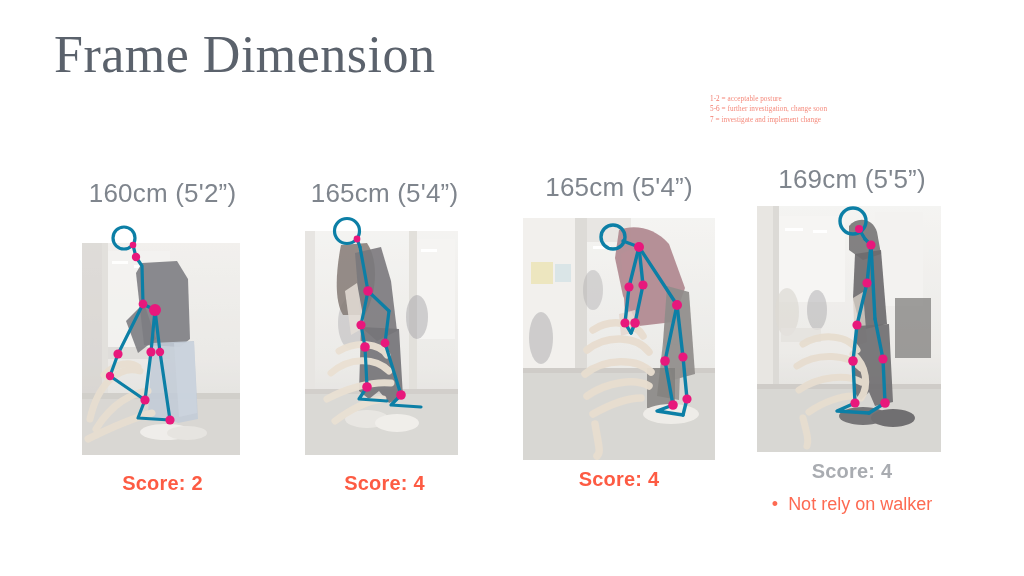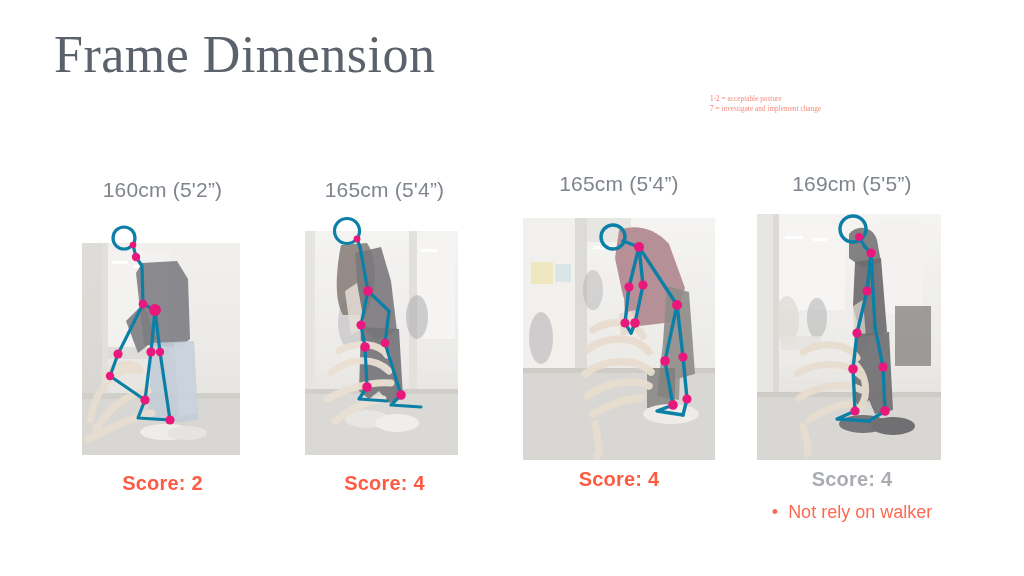--- a/index.html
+++ b/index.html
@@ -37,21 +37,21 @@
   }
   .legend-row .rng { color: #f2786a; }
 
   
   .panel { position: absolute; }
 
   .height-label {
     position: absolute; top: 0; left: 0; width: 100%;
     text-align: center;
     font-family: "Liberation Sans", sans-serif;
-    font-size: 21px; font-weight: 400; color: #7f858d;
+    font-size: 26px; font-weight: 400; color: #7f858d;
     letter-spacing: 0.2px; white-space: nowrap;
   }
 
   .photo {
     position: absolute;
     overflow: visible;
     background: #d9d9d6;
   }
   .photo .frame {
     position: absolute; inset: 0; overflow: hidden;
@@ -82,20 +82,24 @@
 <body>
 
 <div class="slide">
 
   <div class="title">Frame Dimension</div>
 
   <div class="legend">
     <div class="legend-row">
       <span class="rng">1-2</span>
       <span>= acceptable posture</span>
+    </div>
+    <div class="legend-row">
+      <span class="rng">5-6</span>
+      <span>= further investigation, change soon</span>
     </div>
     <div class="legend-row">
       <span class="rng">7</span>
       <span>= investigate and implement change</span>
     </div>
   </div>
 
   <div class="panel" style="left:60px; top:178px; width:205px; height:330px;">
     <div class="height-label">160cm (5'2”)</div>
 
@@ -312,21 +316,21 @@
           <circle cx="160" cy="148" r="4.6"></circle>
           <circle cx="150" cy="196" r="4.8"></circle>
           <circle cx="164" cy="190" r="4.6"></circle>
         </g>
       </svg>
     </div>
 
     <div class="score" style="top:296px;">Score: 4</div>
   </div>
 
-  <div class="panel" style="left:746px; top:172px; width:212px; height:360px;">
+  <div class="panel" style="left:746px; top:164px; width:212px; height:360px;">
     <div class="height-label">169cm (5'5”)</div>
 
     <div class="photo" style="left:11px; top:42px; width:184px; height:246px;">
       <div class="frame">
         <svg class="bg-a" viewBox="0 0 184 246" preserveAspectRatio="none">
           <defs>
             <linearGradient id="p4sky" x1="0" y1="0" x2="0" y2="1">
               <stop offset="0" stop-color="#f0efec"></stop>
                 <stop offset="0.6" stop-color="#e4e2de"></stop>
               <stop offset="1" stop-color="#c8c6c1"></stop>

